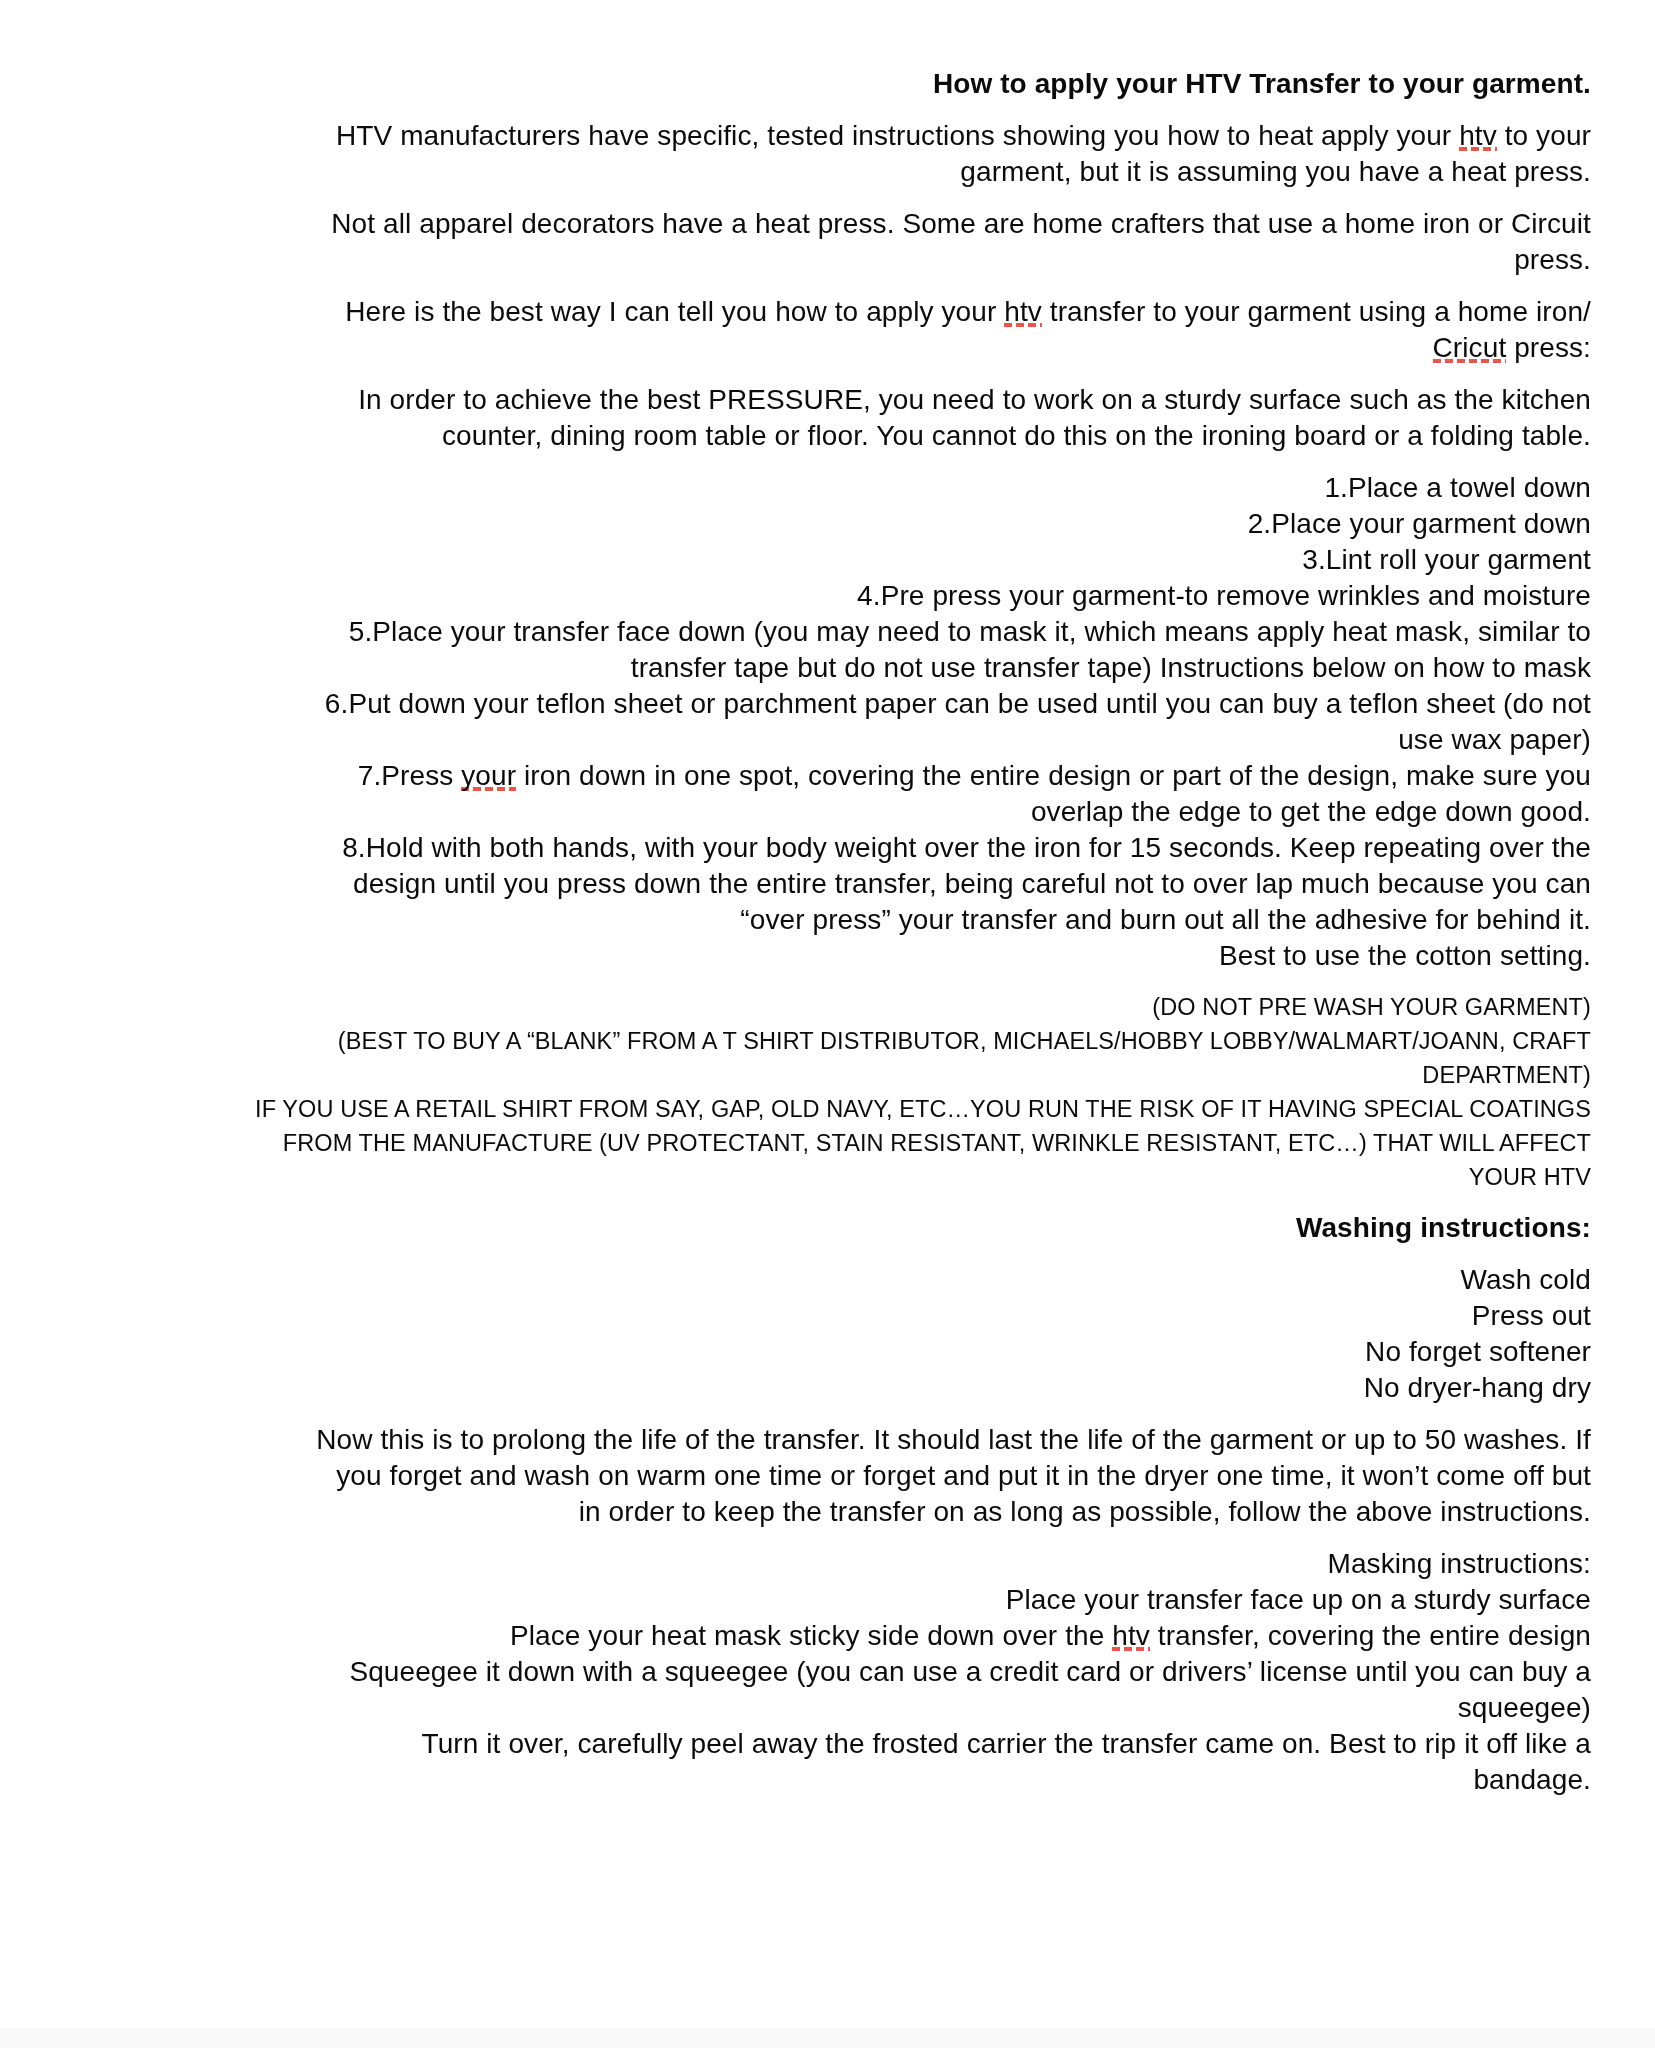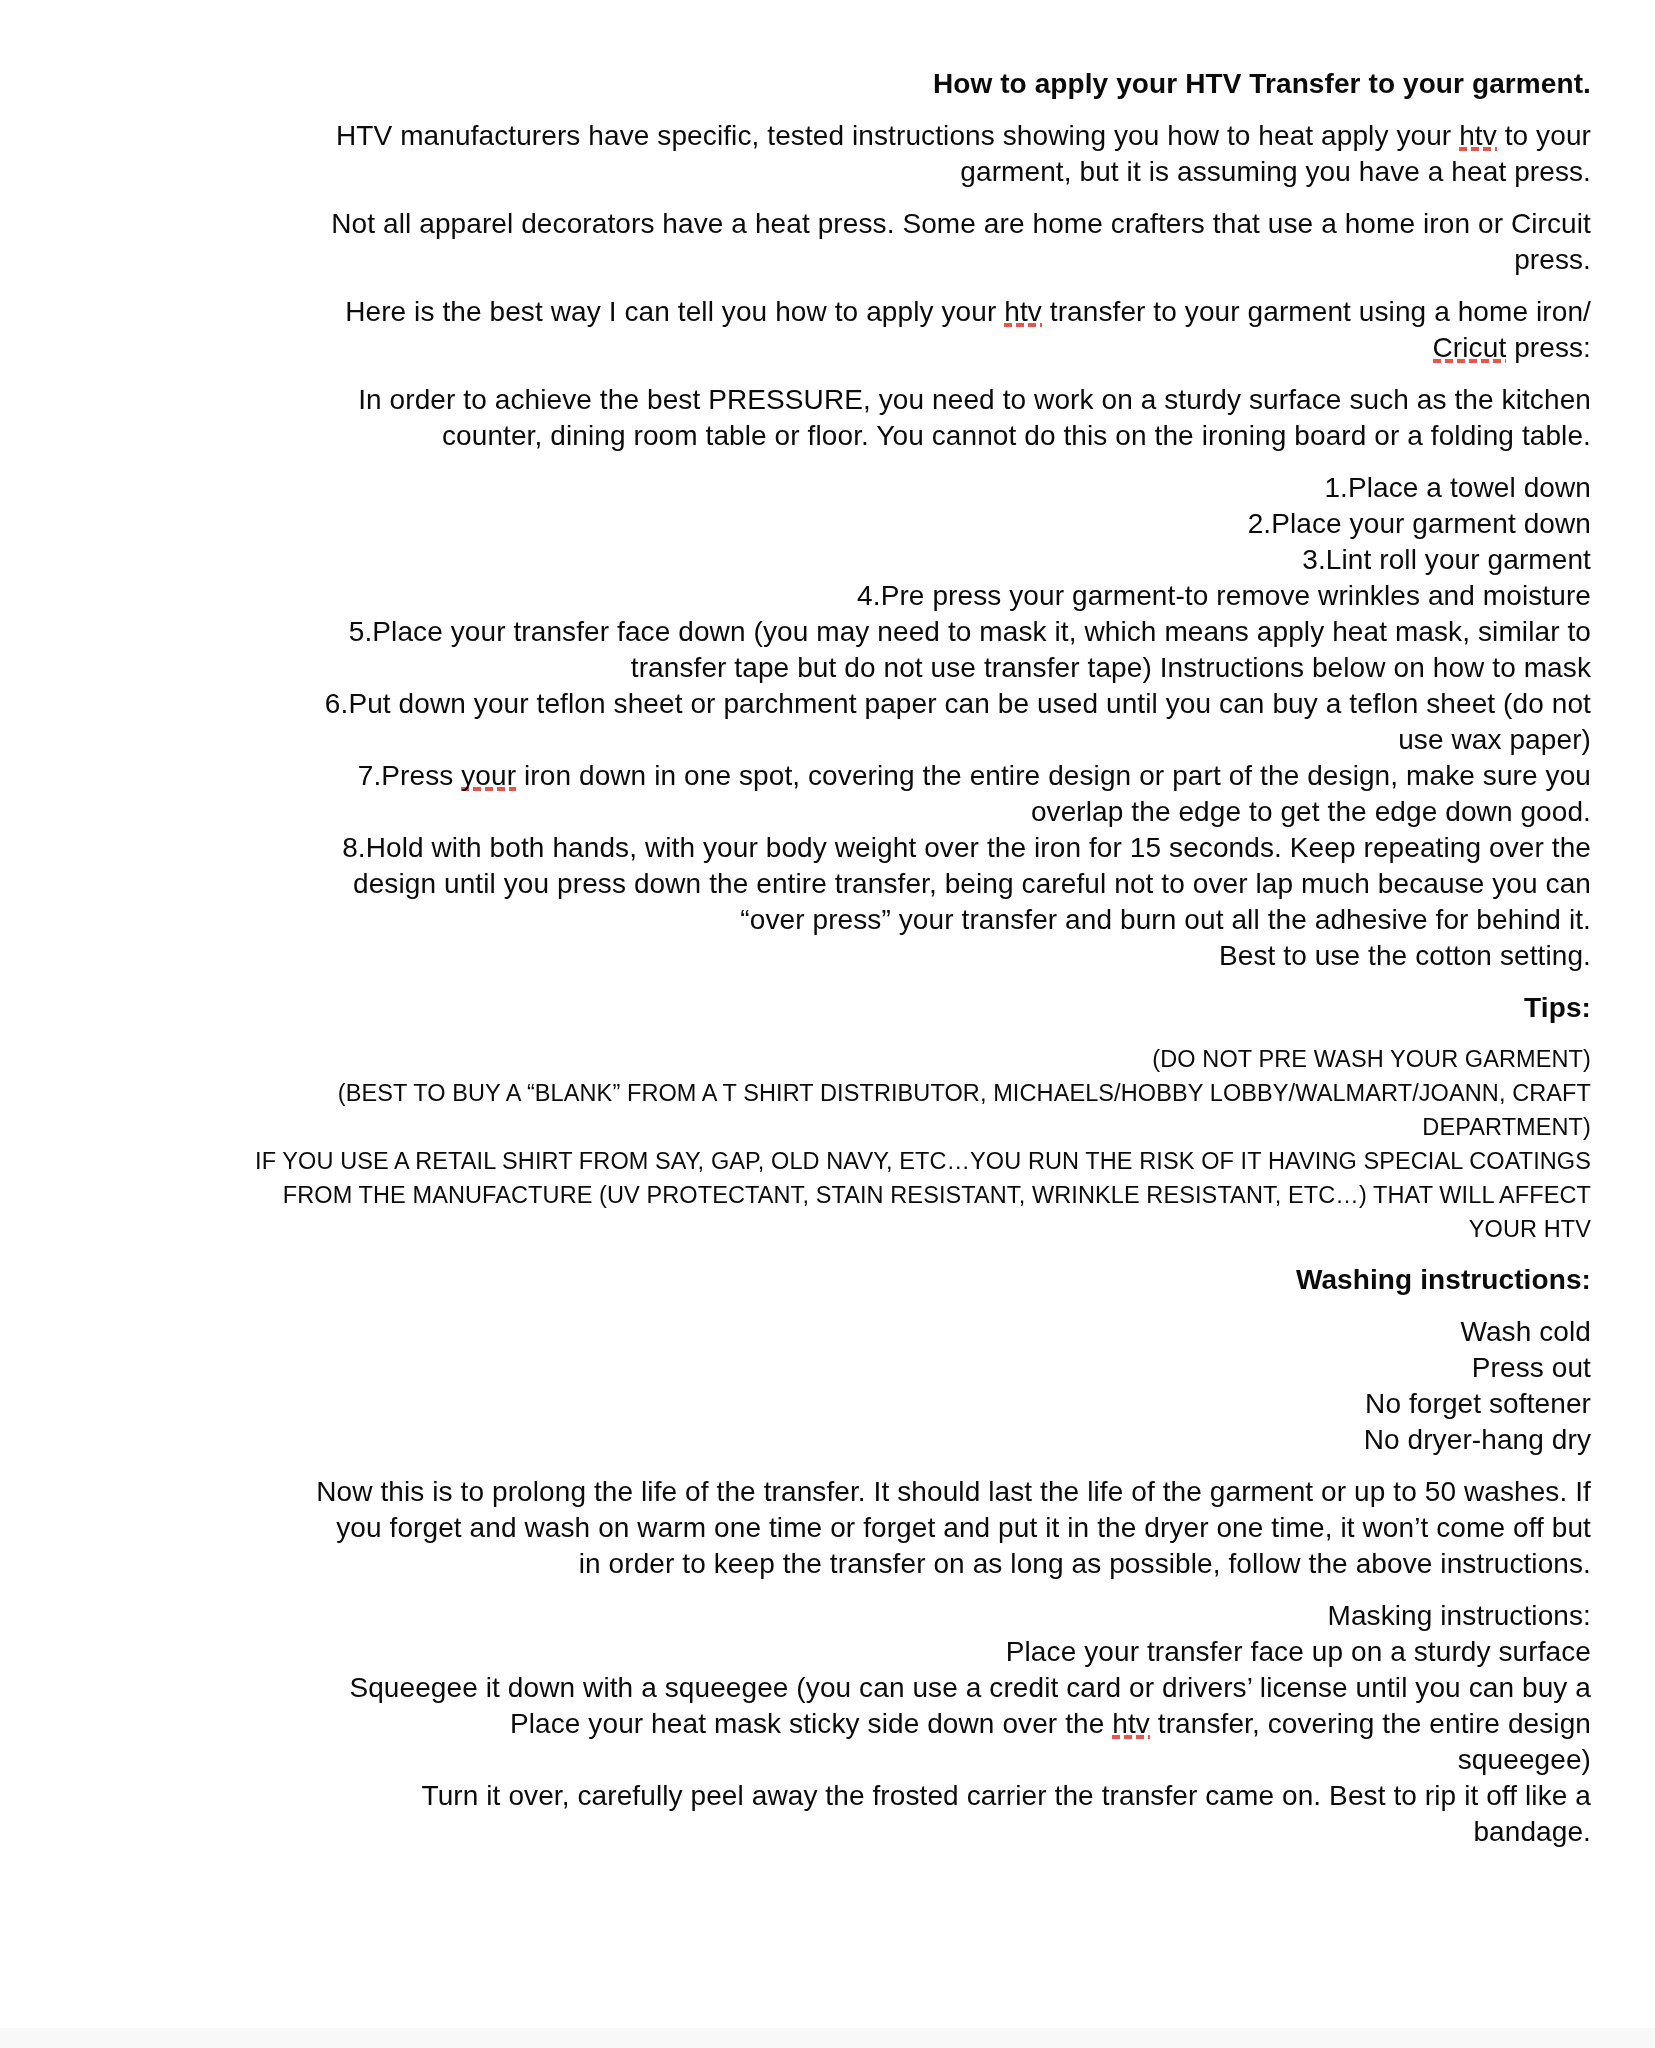--- a/index.html
+++ b/index.html
@@ -73,23 +73,20 @@
       <div class="line"><span>transfer tape but do not use transfer tape) Instructions below on how to mask</span></div>
       <div class="line"><span>6.Put down your teflon sheet or parchment paper can be used until you can buy a teflon sheet (do not</span></div>
       <div class="line"><span>use wax paper)</span></div>
       <div class="line"><span>7.Press </span><span class="spell">your</span><span> iron down in one spot, covering the entire design or part of the design, make sure you</span></div>
       <div class="line"><span>overlap the edge to get the edge down good.</span></div>
       <div class="line"><span>8.Hold with both hands, with your body weight over the iron for 15 seconds. Keep repeating over the</span></div>
       <div class="line"><span>design until you press down the entire transfer, being careful not to over lap much because you can</span></div>
       <div class="line"><span>“over press” your transfer and burn out all the adhesive for behind it.</span></div>
       <div class="line"><span>Best to use the cotton setting.</span></div>
     </div>
-    <div class="block heading">
-      <div class="line"><span>Tips:</span></div>
-    </div>
     <div class="block tips attached">
       <div class="line"><span>(DO NOT PRE WASH YOUR GARMENT)</span></div>
       <div class="line"><span>(BEST TO BUY A “BLANK” FROM A T SHIRT DISTRIBUTOR, MICHAELS/HOBBY LOBBY/WALMART/JOANN, CRAFT</span></div>
       <div class="line"><span>DEPARTMENT)</span></div>
       <div class="line"><span>IF YOU USE A RETAIL SHIRT FROM SAY, GAP, OLD NAVY, ETC…YOU RUN THE RISK OF IT HAVING SPECIAL COATINGS</span></div>
       <div class="line"><span>FROM THE MANUFACTURE (UV PROTECTANT, STAIN RESISTANT, WRINKLE RESISTANT, ETC…) THAT WILL AFFECT</span></div>
       <div class="line"><span>YOUR HTV</span></div>
     </div>
     <div class="block heading">
       <div class="line"><span>Washing instructions:</span></div>
@@ -101,20 +98,20 @@
       <div class="line"><span>No dryer-hang dry</span></div>
     </div>
     <div class="block body">
       <div class="line"><span>Now this is to prolong the life of the transfer. It should last the life of the garment or up to 50 washes. If</span></div>
       <div class="line"><span>you forget and wash on warm one time or forget and put it in the dryer one time, it won’t come off but</span></div>
       <div class="line"><span>in order to keep the transfer on as long as possible, follow the above instructions.</span></div>
     </div>
     <div class="block body">
       <div class="line"><span>Masking instructions:</span></div>
       <div class="line"><span>Place your transfer face up on a sturdy surface</span></div>
+      <div class="line"><span>Place your heat mask sticky side down over the </span><span class="spell">htv</span><span> transfer, covering the entire design</span></div>
       <div class="line"><span>Squeegee it down with a squeegee (you can use a credit card or drivers’ license until you can buy a</span></div>
-      <div class="line"><span>Place your heat mask sticky side down over the </span><span class="spell">htv</span><span> transfer, covering the entire design</span></div>
       <div class="line"><span>squeegee)</span></div>
       <div class="line"><span>Turn it over, carefully peel away the frosted carrier the transfer came on. Best to rip it off like a</span></div>
       <div class="line"><span>bandage.</span></div>
     </div>
   </div>
 <div class="bottom-bar" style="background: rgb(248, 248, 249);"></div>
 
 </body></html>

